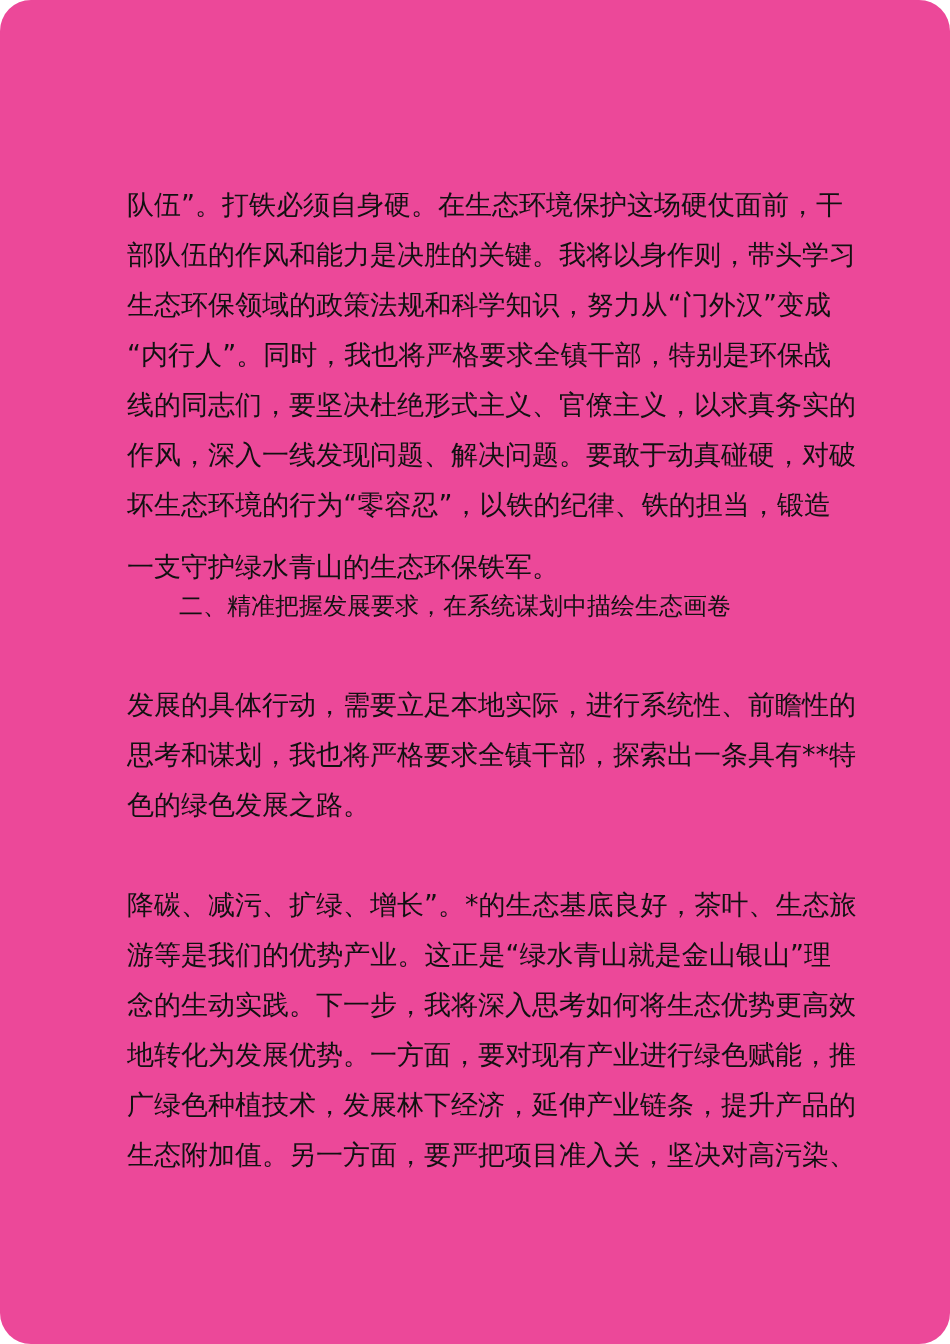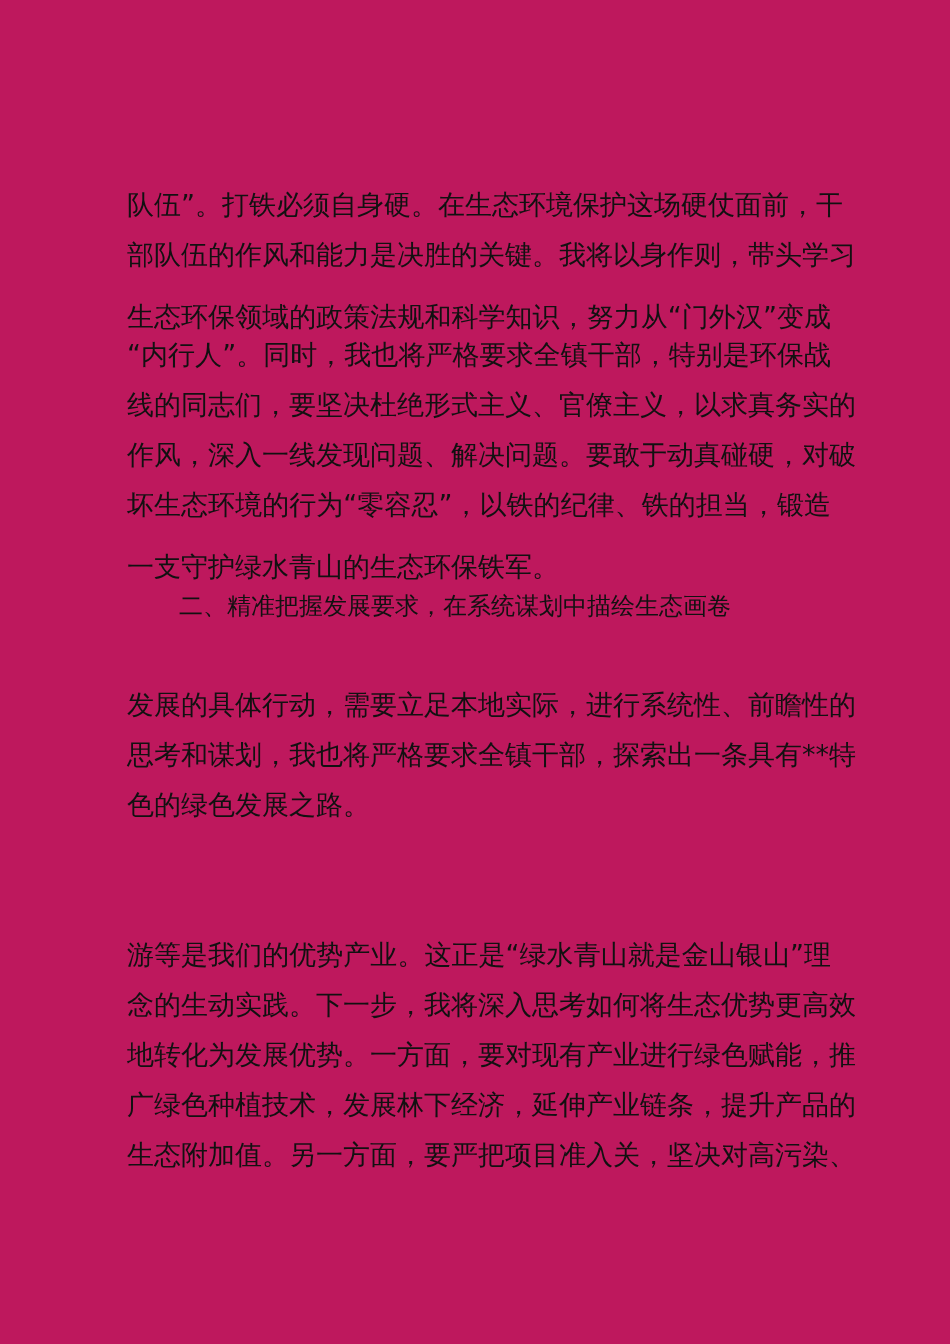--- a/index.html
+++ b/index.html
@@ -1,18 +1,18 @@
 <!DOCTYPE html>
 <html><head>
   <meta charset="utf-8">
   <style>
     html, body { margin: 0; padding: 0; background: #ffffff; }
     body { width: 950px; height: 1344px; position: relative; overflow: hidden; }
     .page {
-      position: absolute; left: 0; top: 0; width: 950px; height: 1344px; background: #be185d;
+      position: absolute; left: 0; top: 0; width: 950px; height: 1344px; background: #ec4899; border-radius: 31px;
     }
     .line {
       position: absolute;
       left: 127px;
       width: 704px;
       height: 50px;
       line-height: 50px;
       font-family: "DejaVu Sans", "Liberation Sans", sans-serif;
       font-size: 27px;
       color: #111111;
@@ -24,28 +24,29 @@
     .line.last { text-align-last: left; }
     .line.indent { left: 179px; width: 652px; }
     .line.heading { left: 179px; width: 600px; text-align-last: left; font-size: 24px; }
   </style>
 </head>
 <body>
 
 <div class="page">
   <div class="line" style="top:180px">队伍”。打铁必须自身硬。在生态环境保护这场硬仗面前，干</div>
   <div class="line" style="top:230px">部队伍的作风和能力是决胜的关键。我将以身作则，带头学习</div>
-  <div class="line" style="top:292px">生态环保领域的政策法规和科学知识，努力从“门外汉”变成</div>
+  <div class="line" style="top:280px">生态环保领域的政策法规和科学知识，努力从“门外汉”变成</div>
   <div class="line" style="top:330px">“内行人”。同时，我也将严格要求全镇干部，特别是环保战</div>
   <div class="line" style="top:380px">线的同志们，要坚决杜绝形式主义、官僚主义，以求真务实的</div>
   <div class="line" style="top:430px">作风，深入一线发现问题、解决问题。要敢于动真碰硬，对破</div>
   <div class="line" style="top:480px">坏生态环境的行为“零容忍”，以铁的纪律、铁的担当，锻造</div>
   <div class="line last" style="top:542px">一支守护绿水青山的生态环保铁军。</div>
   <div class="line heading" style="top:581px">二、精准把握发展要求，在系统谋划中描绘生态画卷</div>
   <div class="line" style="top:680px">发展的具体行动，需要立足本地实际，进行系统性、前瞻性的</div>
   <div class="line" style="top:730px">思考和谋划，我也将严格要求全镇干部，探索出一条具有**特</div>
   <div class="line last" style="top:780px">色的绿色发展之路。</div>
+  <div class="line" style="top:880px">降碳、减污、扩绿、增长”。*的生态基底良好，茶叶、生态旅</div>
   <div class="line" style="top:930px">游等是我们的优势产业。这正是“绿水青山就是金山银山”理</div>
   <div class="line" style="top:980px">念的生动实践。下一步，我将深入思考如何将生态优势更高效</div>
   <div class="line" style="top:1030px">地转化为发展优势。一方面，要对现有产业进行绿色赋能，推</div>
   <div class="line" style="top:1080px">广绿色种植技术，发展林下经济，延伸产业链条，提升产品的</div>
   <div class="line" style="top:1130px">生态附加值。另一方面，要严把项目准入关，坚决对高污染、</div>
 </div>
 
 </body></html>

